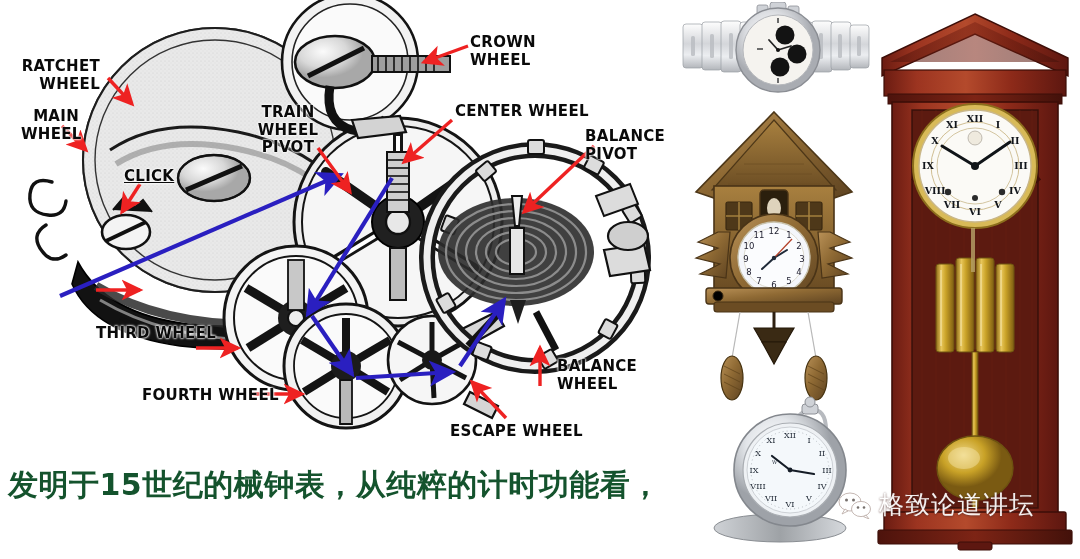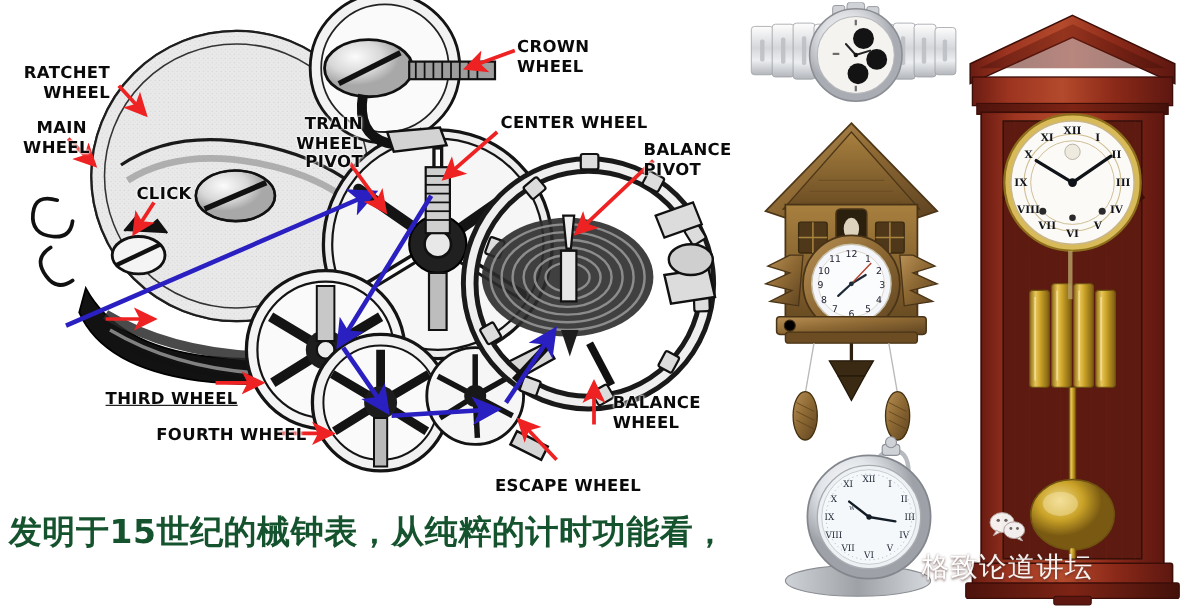--- a/index.html
+++ b/index.html
@@ -305,34 +305,34 @@
         <path d="M196,348 L238,348" marker-end="url(#redhead)"></path>
         <path d="M252,394 L302,394" marker-end="url(#redhead)"></path>
         <path d="M506,418 L472,382" marker-end="url(#redhead)"></path>
       </g>
     </svg>
 
     <div class="lbl r" style="left:0;  top:58px;  width:100px;">RATCHET
 WHEEL</div>
     <div class="lbl r" style="left:2px;  top:108px; width:58px;margin-left:19px;">MAIN
 WHEEL</div>
-    <div class="lbl" style="left:124px;top:168px;">CLICK</div>
-    <div class="lbl c" style="left:246px;top:104px; width:84px;text-align:right;">TRAIN
+    <div class="lbl" style="left:124px;top:168px;text-decoration:underline;">CLICK</div>
+    <div class="lbl c" style="left:246px;top:104px; width:84px;">TRAIN
 WHEEL
 PIVOT</div>
     <div class="lbl" style="left:470px;top:34px;">CROWN
 WHEEL</div>
     <div class="lbl" style="left:455px;top:103px;">CENTER WHEEL</div>
     <div class="lbl" style="left:585px;top:128px;">BALANCE
 PIVOT</div>
     <div class="lbl" style="left:557px;top:358px;">BALANCE
 WHEEL</div>
-    <div class="lbl" style="left:96px; top:354px;text-decoration:underline;">THIRD WHEEL</div>
+    <div class="lbl" style="left:96px; top:325px;">THIRD WHEEL</div>
     <div class="lbl" style="left:142px;top:387px;">FOURTH WHEEL</div>
-    <div class="lbl" style="left:450px;top:433px;">ESCAPE WHEEL</div>
+    <div class="lbl" style="left:450px;top:423px;">ESCAPE WHEEL</div>
   </div>
 
   <div class="caption">
     <div>发明于15世纪的械钟表，从纯粹的计时功能看，</div>
   </div>
 
   <div class="photos">
 
     <div class="photo" style="left:1px; top:2px;">
       <svg width="190" height="112" viewBox="0 0 190 112">
@@ -675,21 +675,21 @@
         </g>
 
         <g>
           <rect x="14" y="506" width="182" height="22" rx="2" fill="url(#mah)" stroke="#3d0e08" stroke-width="1.4"></rect>
           <rect x="8" y="524" width="194" height="14" rx="2" fill="url(#mahDark)" stroke="#3d0e08" stroke-width="1.2"></rect>
           <rect x="88" y="536" width="34" height="8" rx="2" fill="#5d1710" stroke="#3d0e08" stroke-width="1"></rect>
         </g>
       </svg>
     </div>
 
-    <div class="watermark" style="left:158px; top:464px; position:absolute;flex-direction:column;">
+    <div class="watermark" style="left:158px; top:488px; position:absolute;">
       <svg width="34" height="28" viewBox="0 0 34 28">
         <g fill="#ffffff" stroke="#b9a9a4" stroke-width="0.9">
           <ellipse cx="12" cy="11" rx="11" ry="9"></ellipse>
           <path d="M7,18 l-3,5 l6,-3 Z"></path>
           <ellipse cx="23" cy="18" rx="9.5" ry="7.6"></ellipse>
           <path d="M28,24 l3,4 l-5.5,-2.4 Z"></path>
         </g>
         <g fill="#6d6662">
           <circle cx="8.5" cy="9" r="1.5"></circle>
             <circle cx="15.5" cy="9" r="1.5"></circle>

